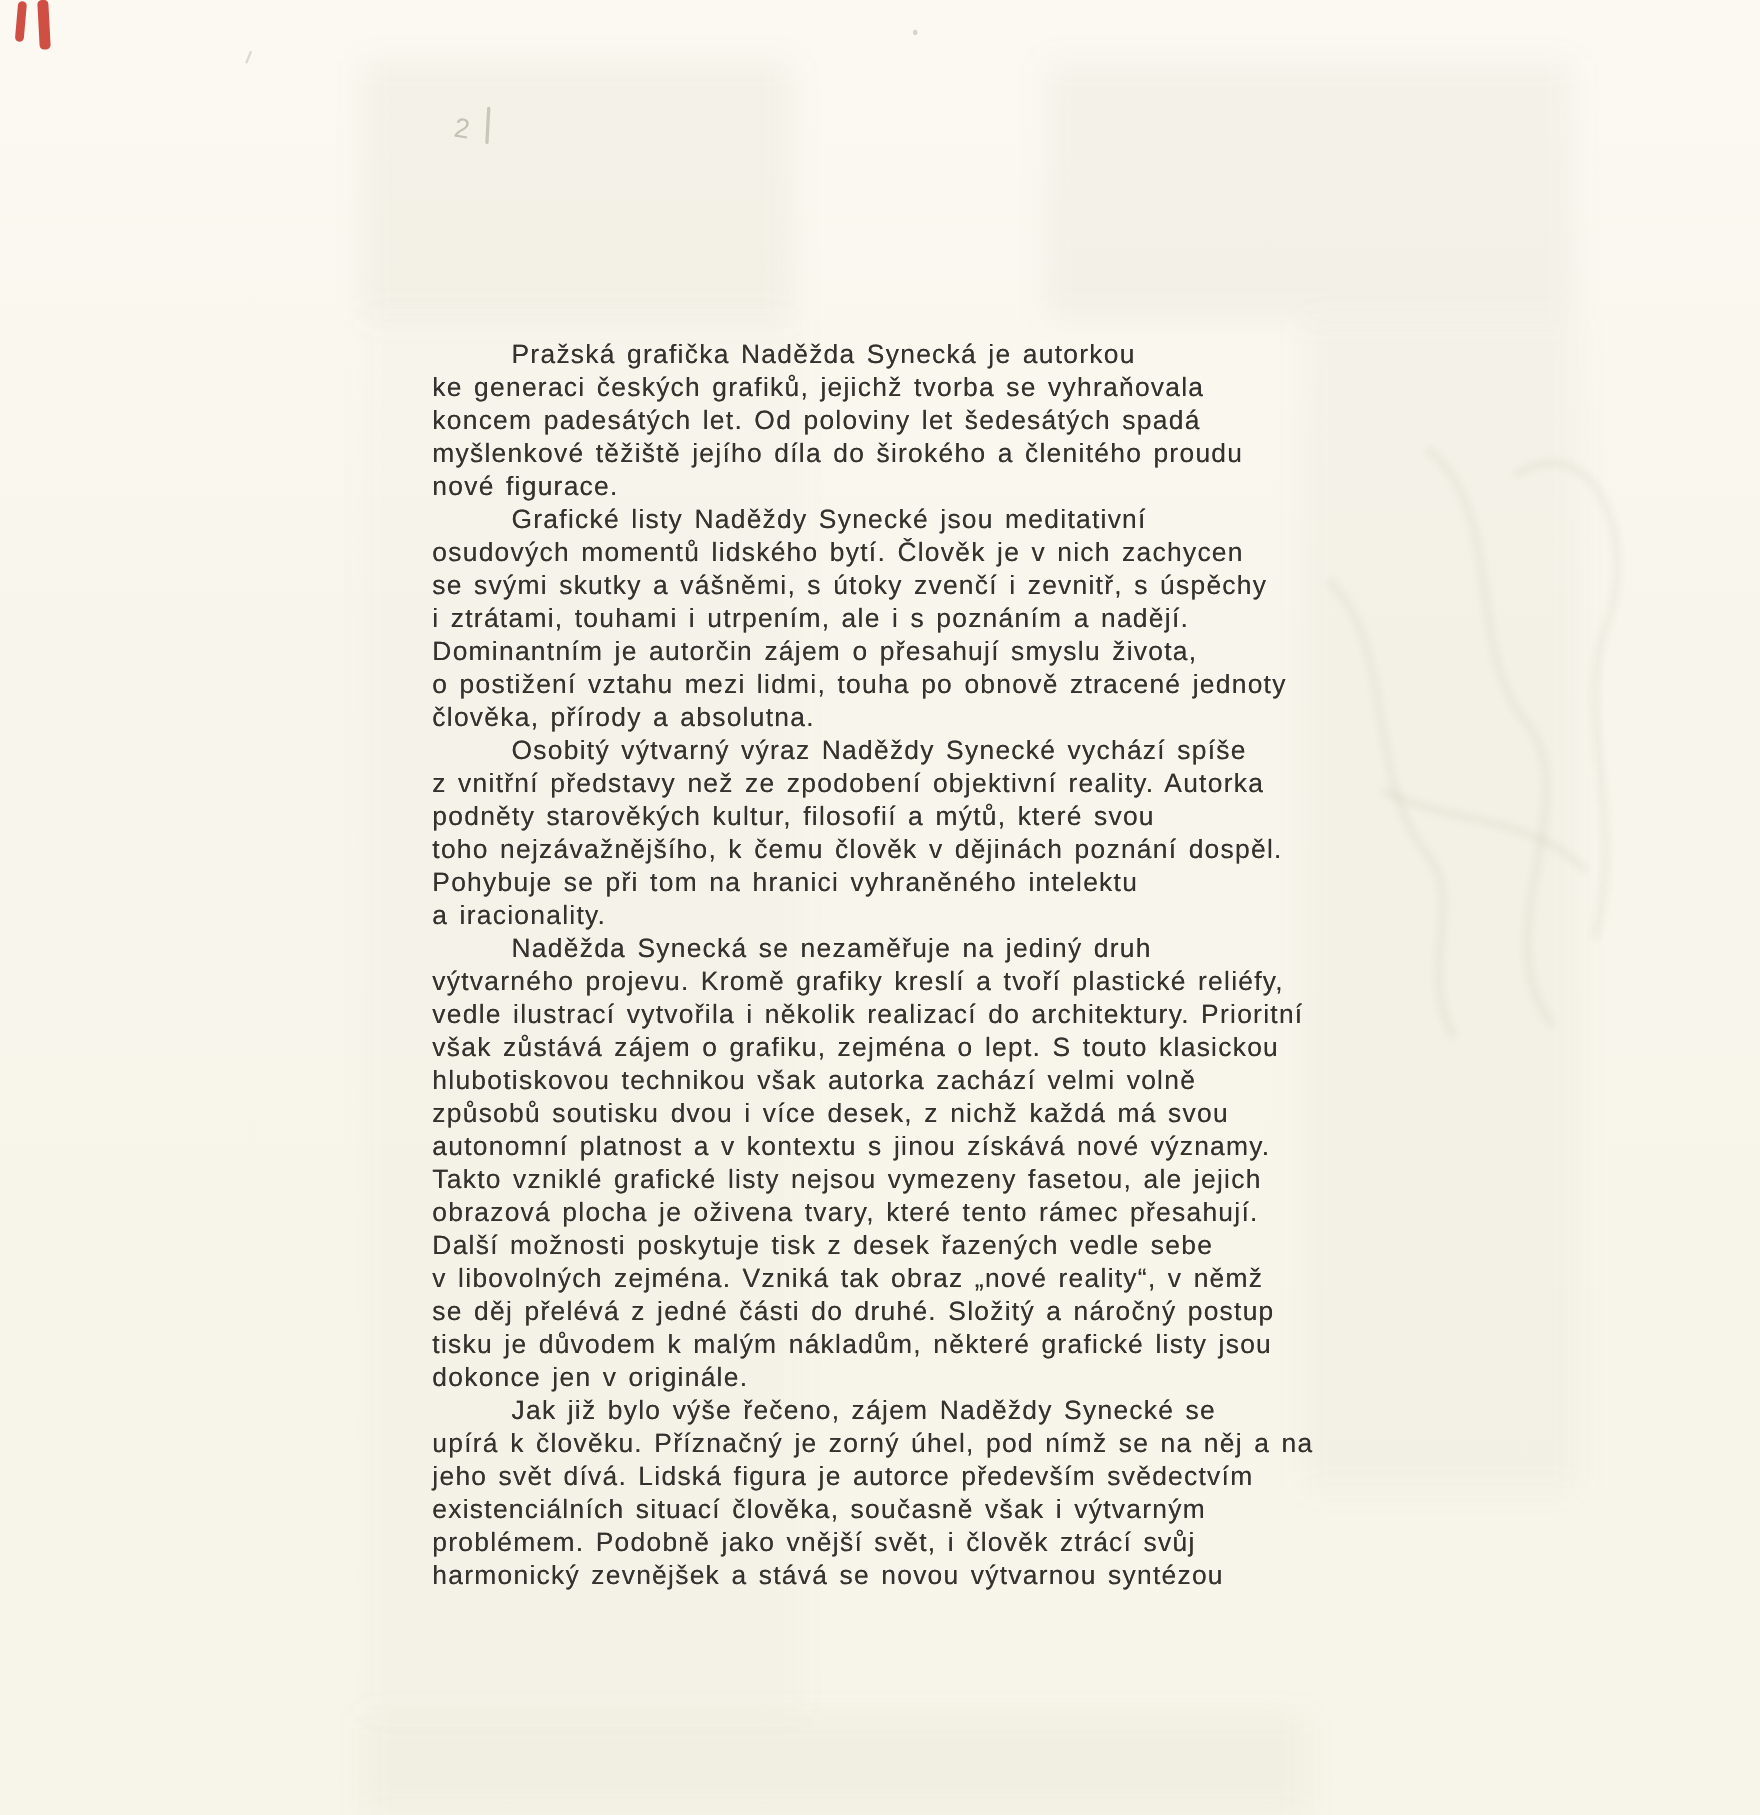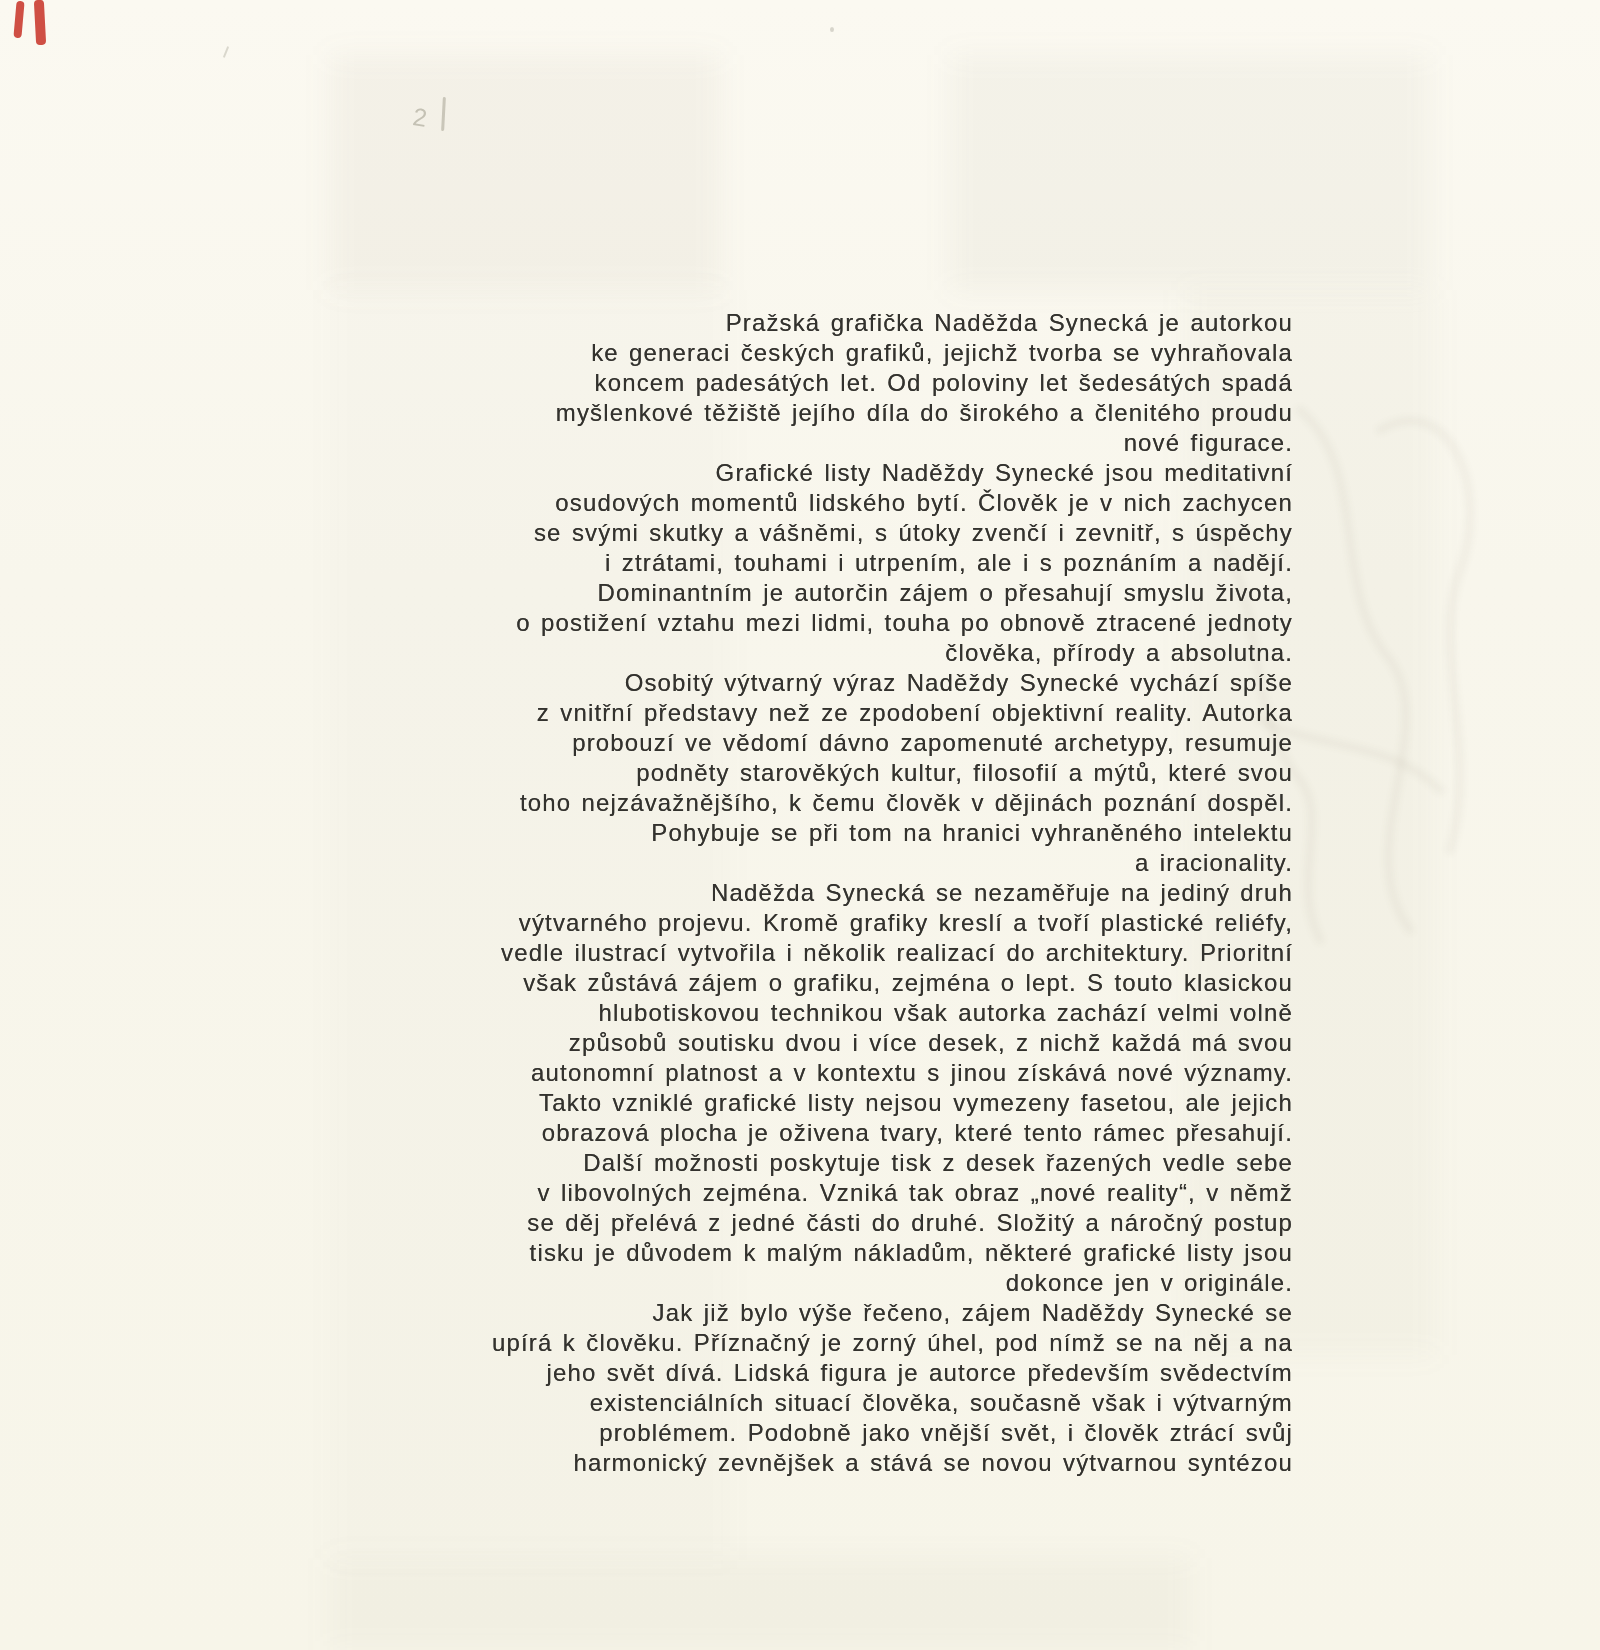--- a/index.html
+++ b/index.html
@@ -43,21 +43,21 @@
   .speck-2 { left: 830px; top: 27px; width: 4px; height: 5px; opacity: 0.32; border-radius: 50%; }
   
   .text-column {
     position: absolute; left: 393px; top: 308px; width: 900px;
     font-size: 24px; line-height: 30px;
     letter-spacing: 1.15px; word-spacing: 2.5px;
     color: #33322e;
     text-shadow: 0 0 0.5px rgba(51,50,46,0.75);
   }
   .paragraph { margin: 0; }
-  .line { white-space: nowrap; text-align: right; }
+  .line { white-space: nowrap; }
   .line.indent { padding-left: 72px; }
 </style>
 </head>
 <body>
 
 <div class="page">
 
   <div class="patch patch-a"></div>
   <div class="patch patch-b"></div>
   <div class="patch patch-c"></div>
@@ -95,21 +95,20 @@
         <div class="line">osudových momentů lidského bytí. Člověk je v nich zachycen</div>
         <div class="line">se svými skutky a vášněmi, s útoky zvenčí i zevnitř, s úspěchy</div>
         <div class="line">i ztrátami, touhami i utrpením, ale i s poznáním a nadějí.</div>
         <div class="line">Dominantním je autorčin zájem o přesahují smyslu života,</div>
         <div class="line">o postižení vztahu mezi lidmi, touha po obnově ztracené jednoty</div>
         <div class="line">člověka, přírody a absolutna.</div>
       </div>
       <div class="paragraph">
         <div class="line indent">Osobitý výtvarný výraz Naděždy Synecké vychází spíše</div>
         <div class="line">z vnitřní představy než ze zpodobení objektivní reality. Autorka</div>
-        <div class="line">probouzí ve vědomí dávno zapomenuté archetypy, resumuje</div>
         <div class="line">podněty starověkých kultur, filosofií a mýtů, které svou</div>
         <div class="line">toho nejzávažnějšího, k čemu člověk v dějinách poznání dospěl.</div>
         <div class="line">Pohybuje se při tom na hranici vyhraněného intelektu</div>
         <div class="line">a iracionality.</div>
       </div>
       <div class="paragraph">
         <div class="line indent">Naděžda Synecká se nezaměřuje na jediný druh</div>
         <div class="line">výtvarného projevu. Kromě grafiky kreslí a tvoří plastické reliéfy,</div>
         <div class="line">vedle ilustrací vytvořila i několik realizací do architektury. Prioritní</div>
         <div class="line">však zůstává zájem o grafiku, zejména o lept. S touto klasickou</div>

